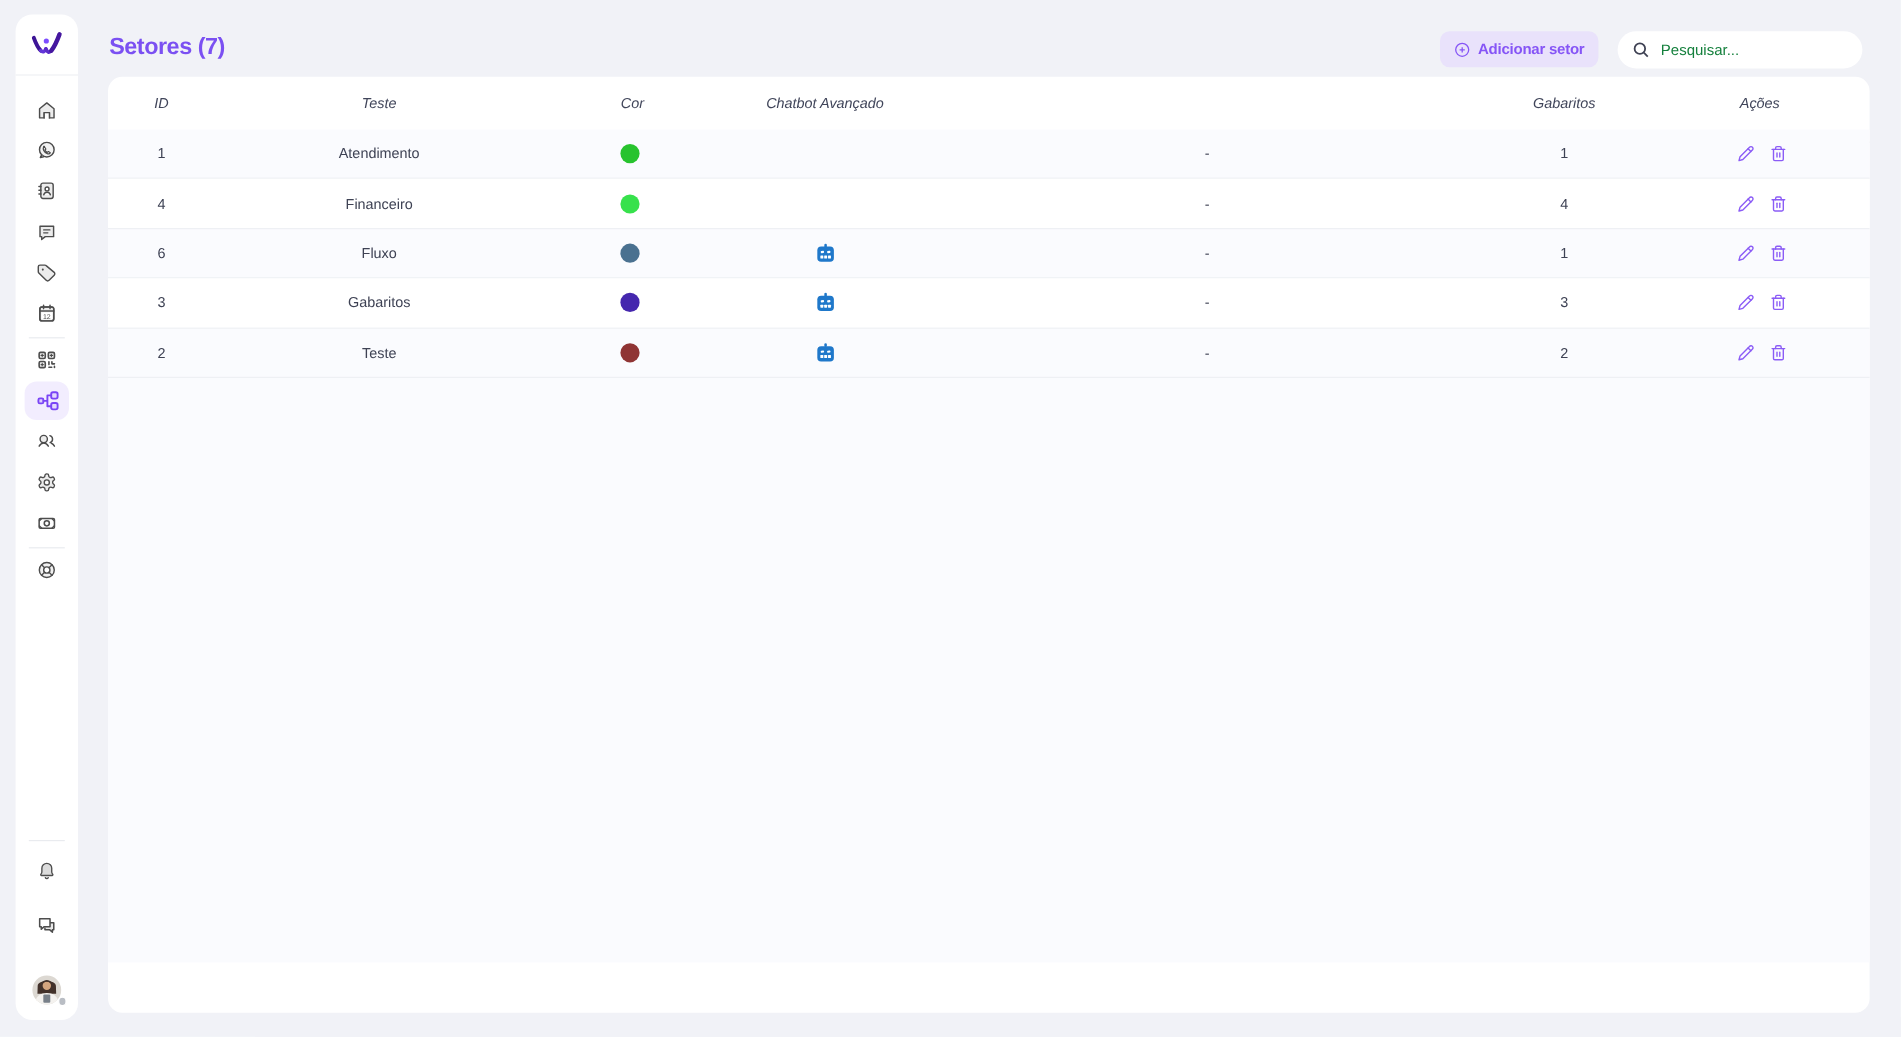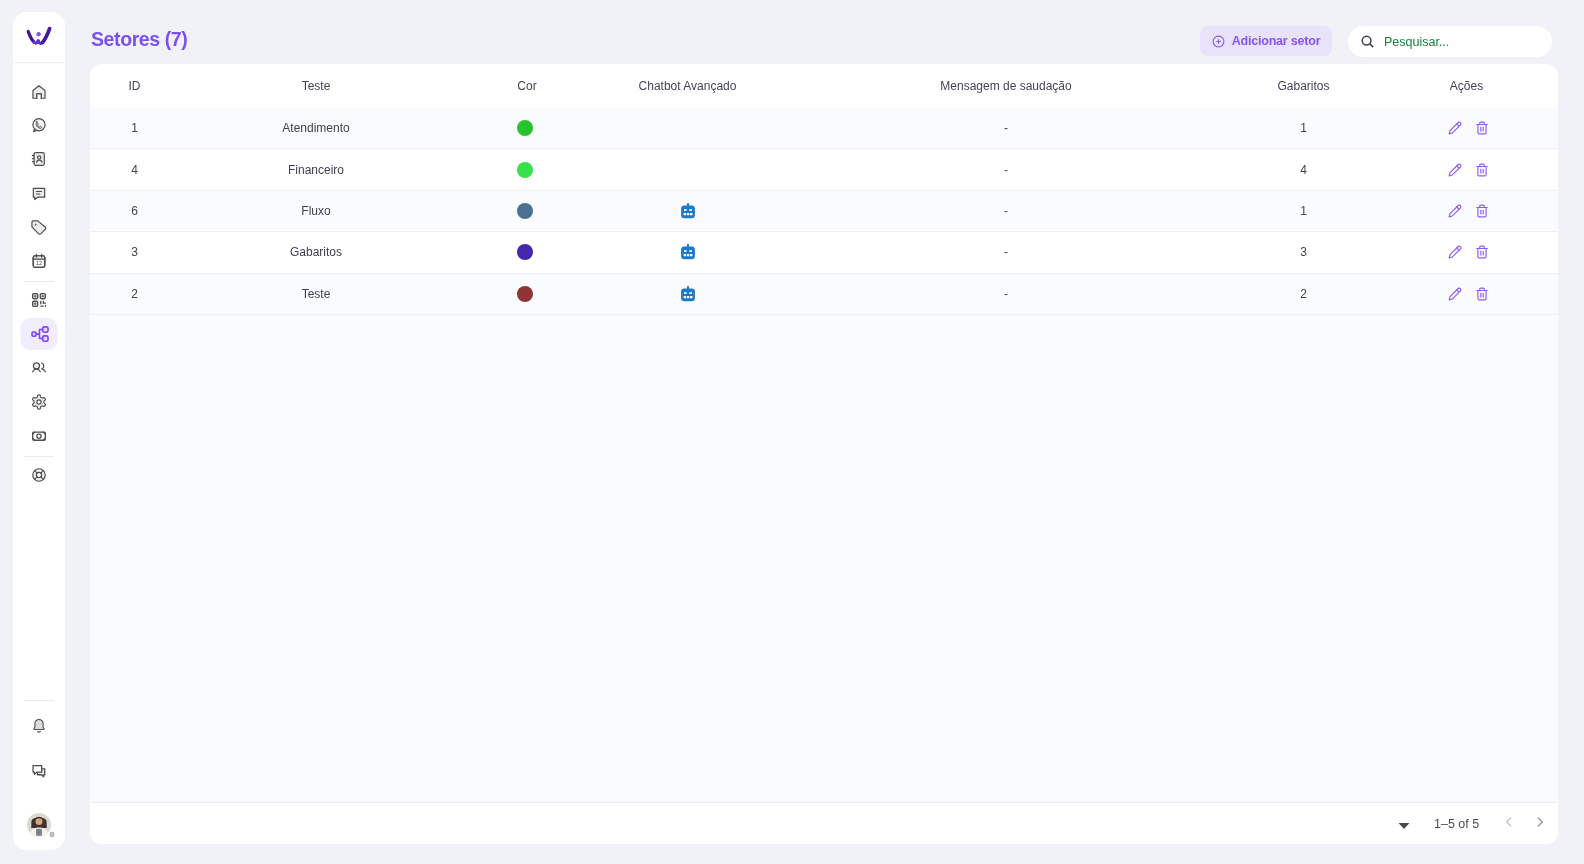--- a/index.html
+++ b/index.html
@@ -9,21 +9,21 @@
   .logo { position:absolute; left:0; top:0; width:52px; height:51px; display:flex; align-items:center; justify-content:center; border-bottom:1px solid #eef0f3; }
   .nav { position:absolute; left:0; top:52px; width:52px; }
   .nicon { position:absolute; left:50%; transform:translate(-50%,-50%); display:flex; align-items:center; justify-content:center; }
   .pill { width:37px; height:32px; background:#f2edfe; border-radius:10px; display:flex; align-items:center; justify-content:center; }
   .sdiv { position:absolute; left:11px; width:30px; border-top:1px solid #e9ebef; }
   .title { position:absolute; left:91px; top:28px; font-size:19.5px; font-weight:bold; color:#7b50f2; letter-spacing:-0.4px; }
   .addbtn { position:absolute; left:1200px; top:26px; width:132px; height:30px; background:#e9e2fb; border-radius:8px; display:flex; align-items:center; justify-content:center; gap:7px; color:#8655f6; font-size:12.5px; font-weight:bold; letter-spacing:-0.2px; }
   .search { position:absolute; left:1348px; top:26px; width:204px; height:31px; background:#fff; border-radius:16px; display:flex; align-items:center; padding-left:12px; gap:9px; }
   .search .ph { color:#15803d; font-size:12.5px; }
   .card { position:absolute; left:90px; top:64px; width:1468px; height:780px; background:#fff; border-radius:12px; }
-  .thead { position:absolute; top:0; left:0; right:0; height:55px; border-bottom:1px solid #e9ebef; }
+  .thead { position:absolute; top:0; left:0; right:0; height:55px; border-bottom:1px solid #e9ebef;font-style:italic; }
   .th { position:absolute; top:0; height:44px; display:flex; align-items:center; justify-content:center; color:#40455a; font-size:12px; transform:translateX(-50%); white-space:nowrap; }
   .tbody { position:absolute; top:44px; left:0; right:0; height:694px; background:#fafbfe; }
   .row { position:absolute; left:0; right:0; height:41.4px; border-bottom:1px solid #eef0f4; }
   .row.even { background:#fff; }
   .cell { position:absolute; top:50%; transform:translate(-50%,-50%); color:#3e4254; font-size:12px; white-space:nowrap; }
   .dot { position:absolute; top:50%; width:16px; height:16px; border-radius:50%; transform:translate(-50%,-50%); }
   .icel { position:absolute; top:50%; transform:translate(-50%,-50%); display:flex; }
   .foot { position:absolute; left:0; right:0; bottom:0; height:42px; border-top:1px solid #e9ebef; background:#fff; border-radius:0 0 12px 12px; }
   .foot .caret { position:absolute; left:1314px; top:50%; transform:translate(-50%,-50%); }
   .foot .count { position:absolute; left:1344px; top:50%; transform:translateY(-50%); color:#474b56; font-size:12.5px; }
@@ -181,21 +181,20 @@
     </svg>
     <span class="ph">Pesquisar...</span>
   </div>
 
   <div class="card">
     <div class="thead">
       <div class="th" style="left:44.5px">ID</div>
       <div class="th" style="left:226px">Teste</div>
       <div class="th" style="left:437px">Cor</div>
       <div class="th" style="left:597.5px">Chatbot Avançado</div>
-      <div class="th" style="left:916px">Mensagem de saudação</div>
       <div class="th" style="left:1213.5px">Gabaritos</div>
       <div class="th" style="left:1376.5px">Ações</div>
     </div>
     <div class="tbody" id="tbody">
       <div class="row " style="top:0px">
     <div class="cell" style="left:44.5px">1</div>
     <div class="cell" style="left:226px">Atendimento</div>
     <div class="dot" style="left:434.5px;background:#27c32e"></div>
 
     <div class="cell" style="left:916px">-</div>
@@ -332,25 +331,13 @@
           <svg width="14" height="14" viewBox="0 0 24 24" fill="none" stroke="#8b5cf6" stroke-width="2" stroke-linecap="round" stroke-linejoin="round">
             <path d="M3 6h18"></path>
             <path d="M19 6v14a2 2 0 0 1-2 2H7a2 2 0 0 1-2-2V6"></path>
             <path d="M8 6V4a2 2 0 0 1 2-2h4a2 2 0 0 1 2 2v2"></path>
             <line x1="10" x2="10" y1="11" y2="17"></line>
             <line x1="14" x2="14" y1="11" y2="17"></line>
           </svg>
         </div>
   </div>
     </div>
-    <div class="foot">
-      <div class="caret"><svg width="11" height="6" viewBox="0 0 11 6">
-          <path d="M0 0h11L5.5 6z" fill="#4a4a4a"></path>
-        </svg></div>
-      <div class="count">1–5 of 5</div>
-      <div class="chev" style="left:1419px"><svg width="14" height="14" viewBox="0 0 24 24" fill="none" stroke="#c7c7c7" stroke-width="2.4" stroke-linecap="round" stroke-linejoin="round">
-          <path d="M15 5l-7 7 7 7"></path>
-        </svg></div>
-      <div class="chev" style="left:1450px"><svg width="14" height="14" viewBox="0 0 24 24" fill="none" stroke="#9a9a9a" stroke-width="2.4" stroke-linecap="round" stroke-linejoin="round">
-          <path d="M9 5l7 7-7 7"></path>
-        </svg></div>
-    </div>
   </div>
 
 </body></html>

